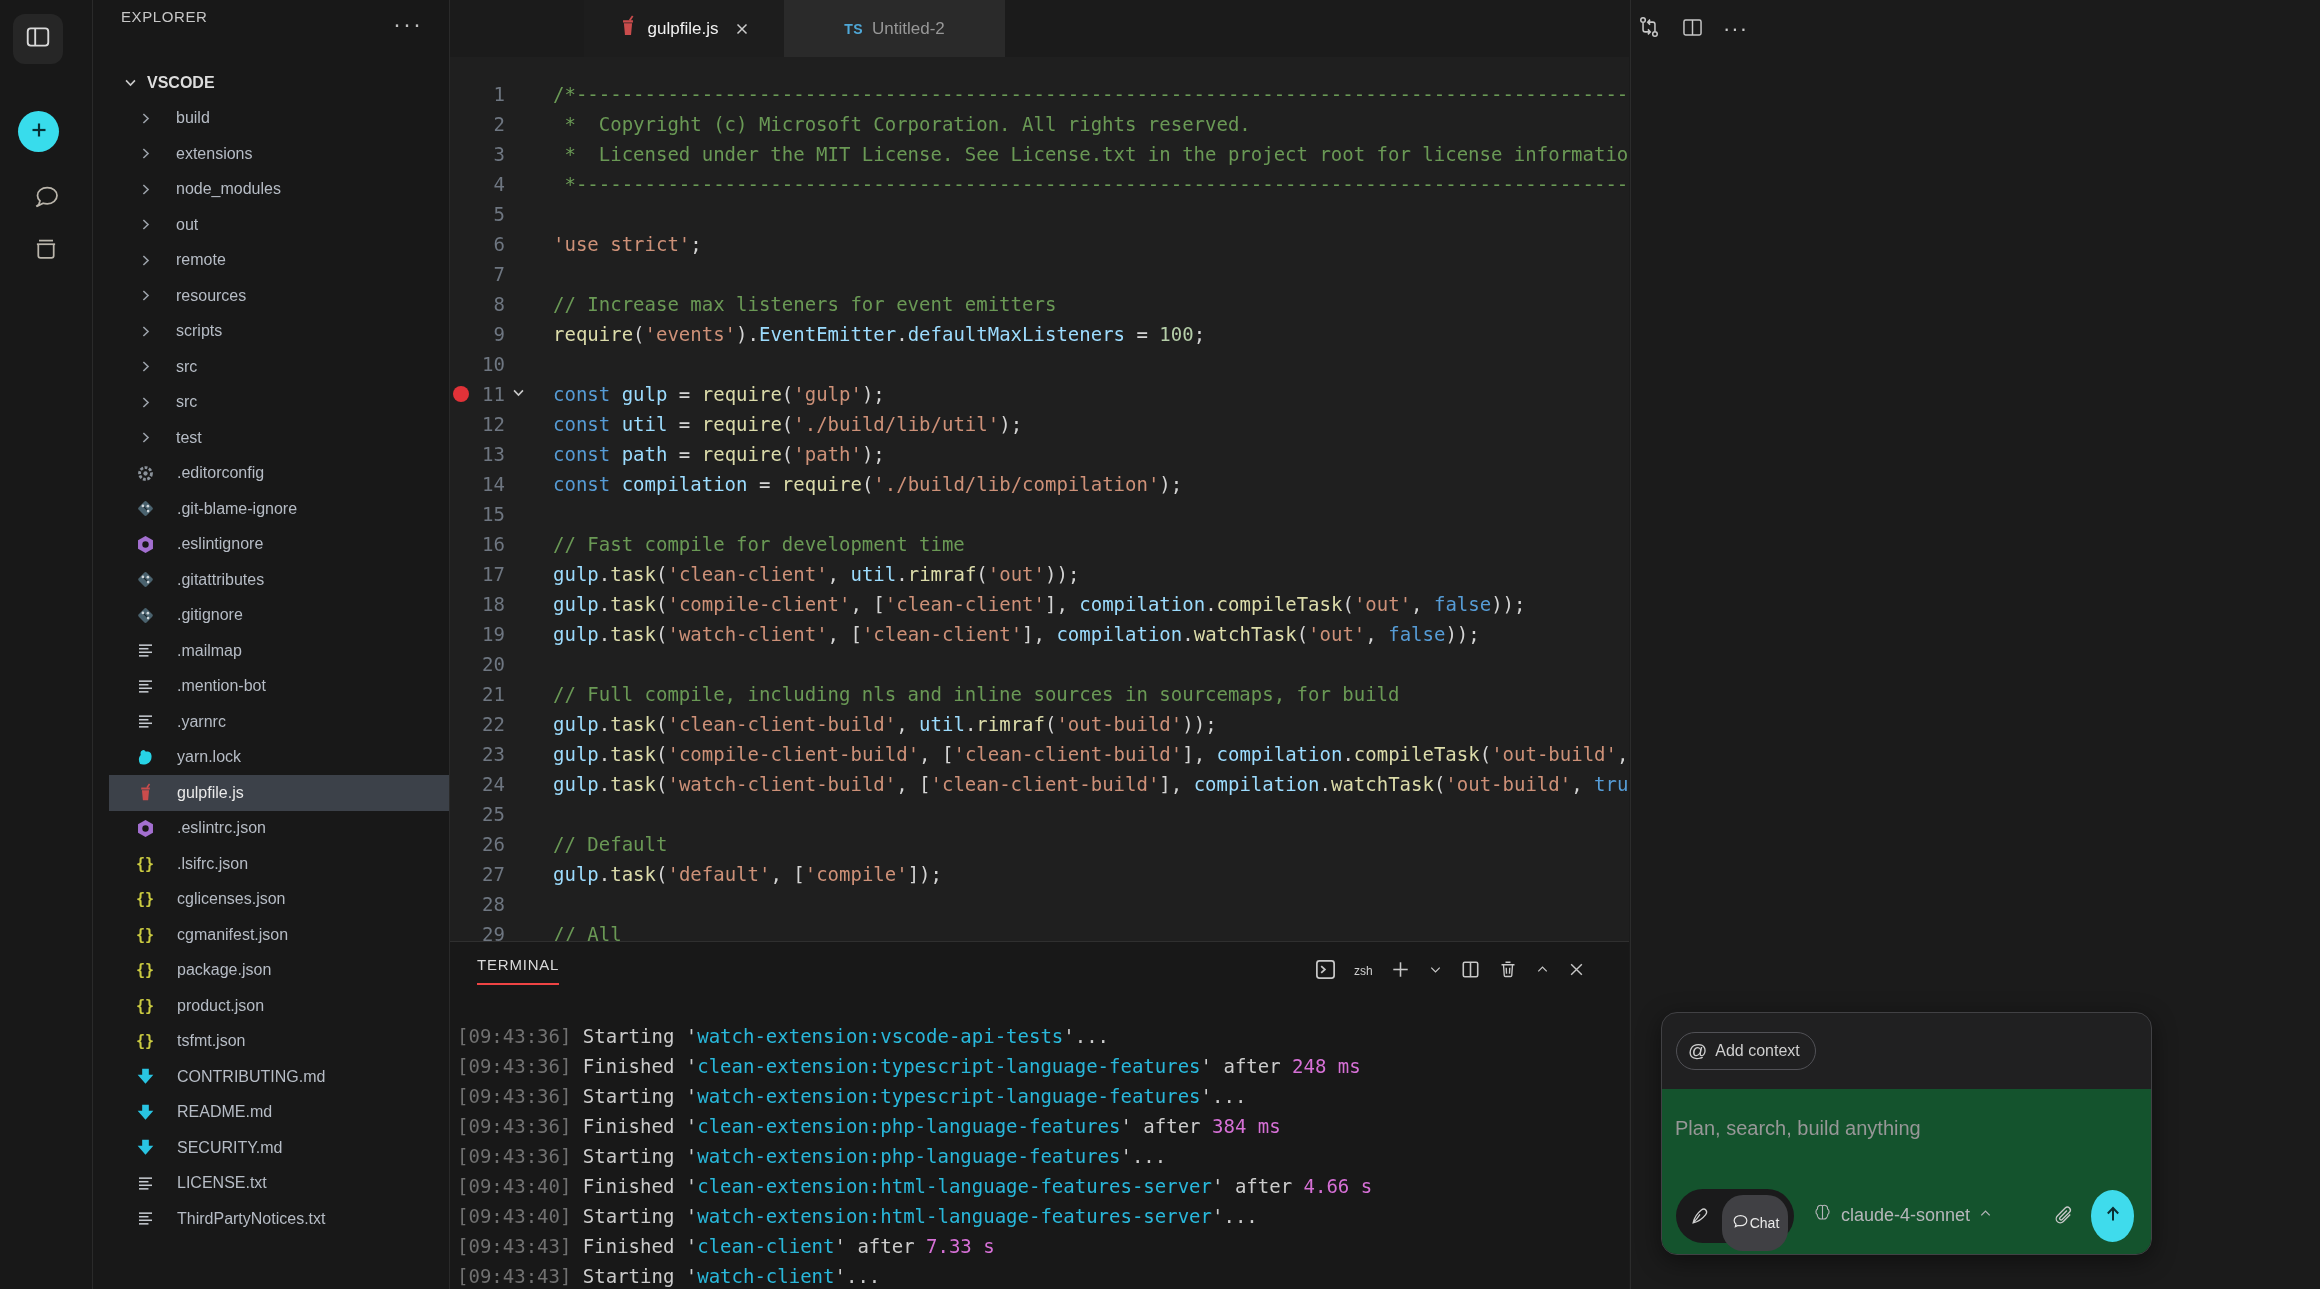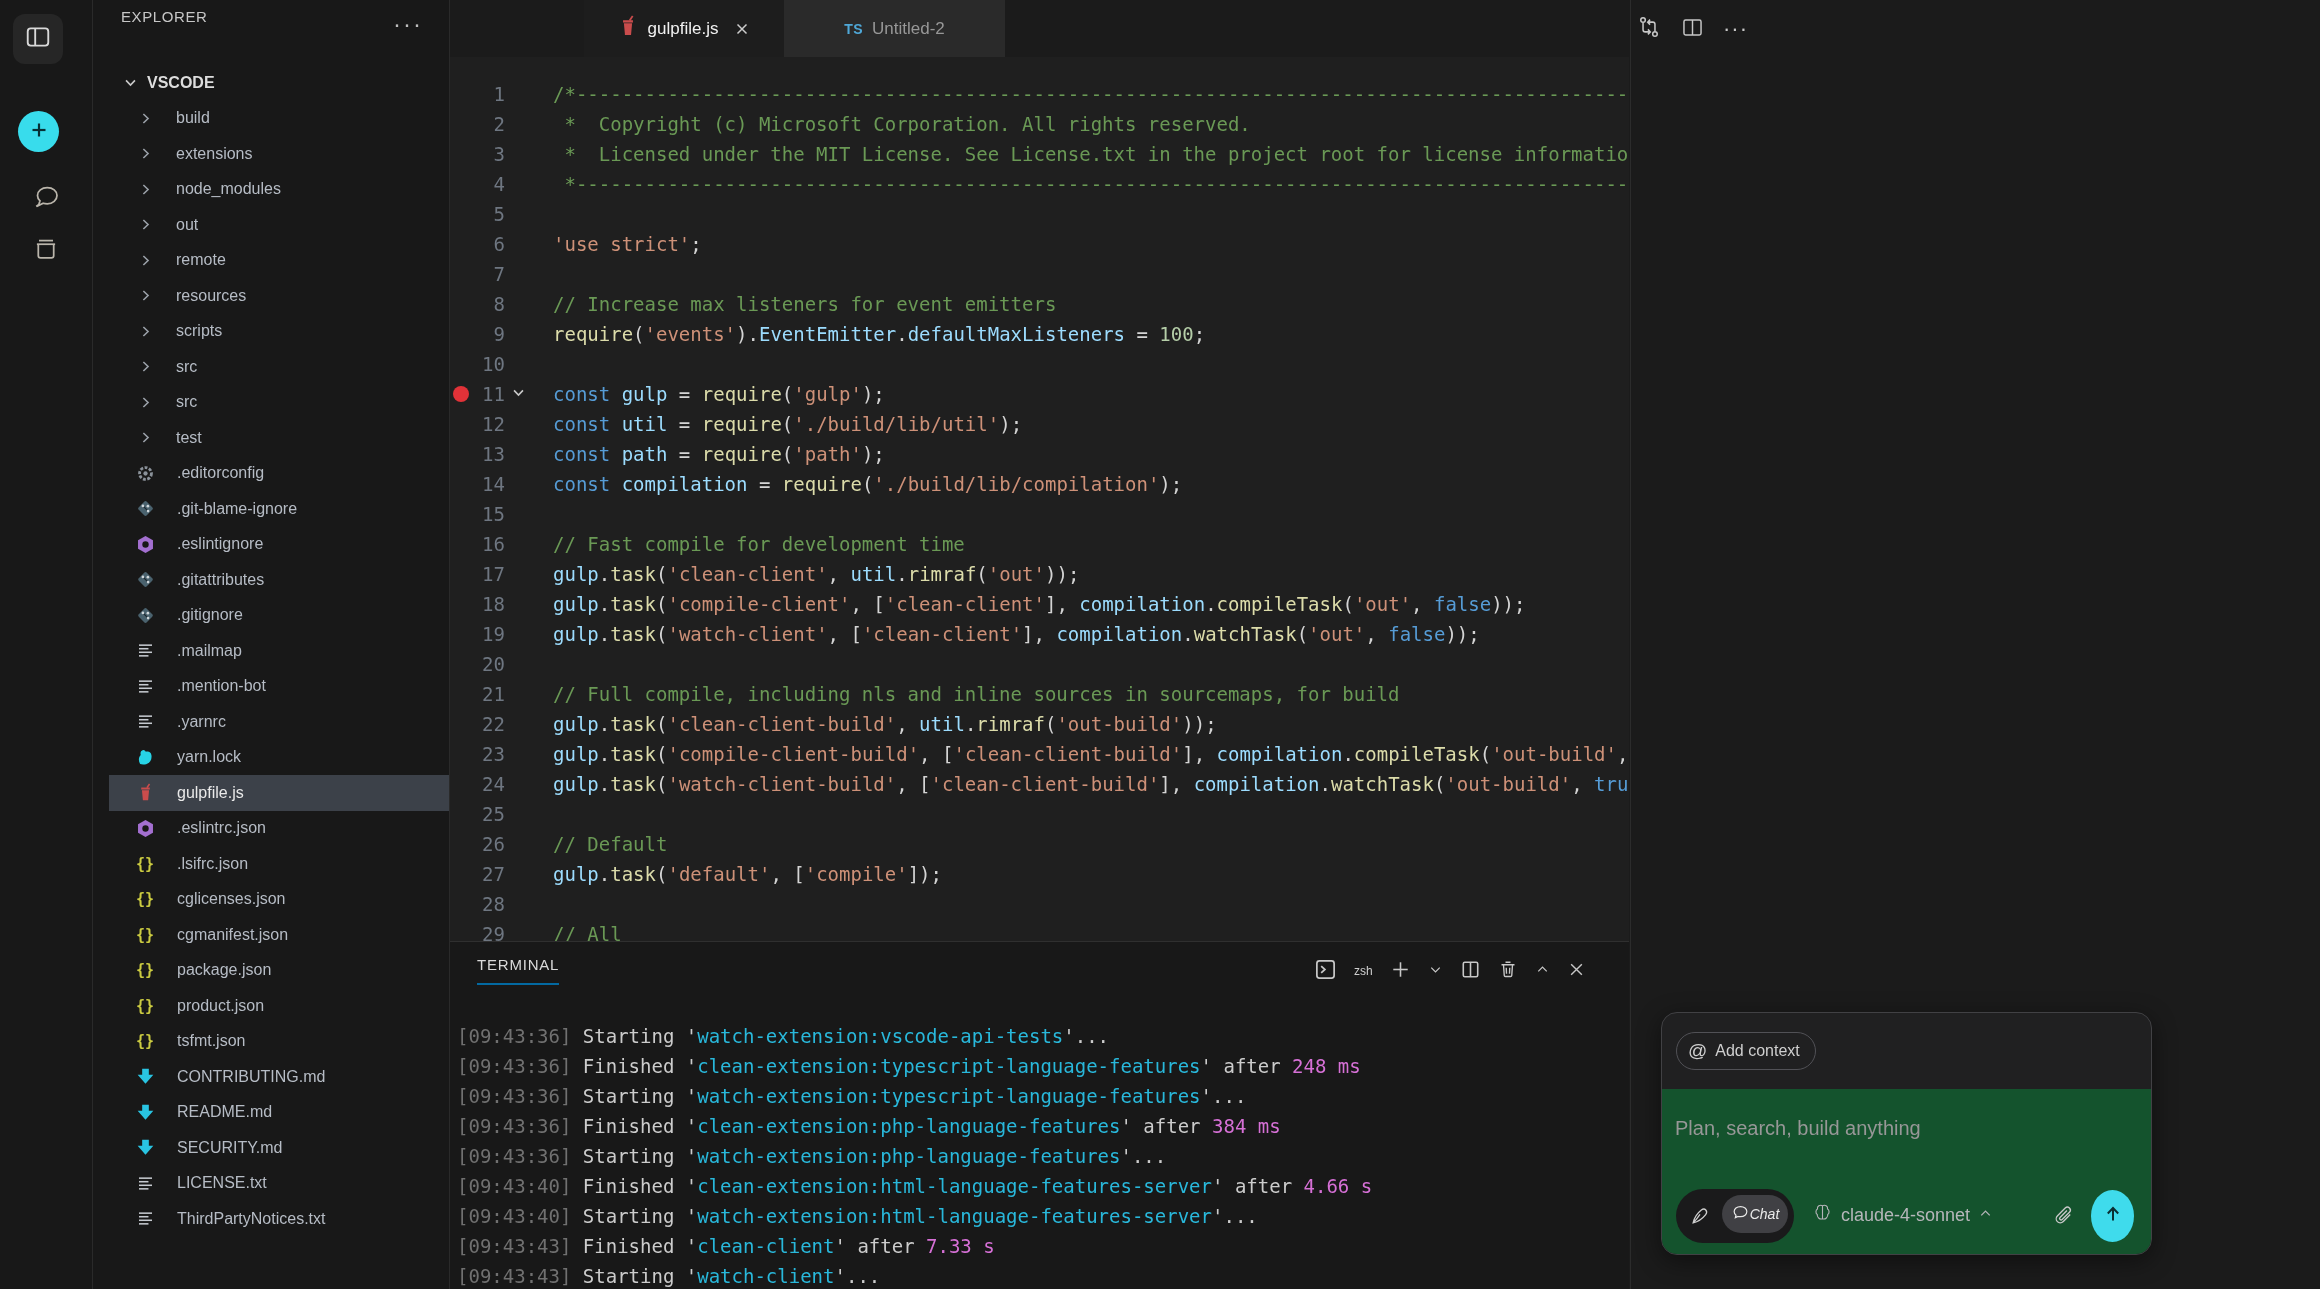--- a/index.html
+++ b/index.html
@@ -47,35 +47,35 @@
 
   
   .ed-actions{position:absolute;left:1636px;top:14px;display:flex;align-items:center;gap:18px;color:#c8c8c8;}
   .ellipsis-txt{font-size:22px;letter-spacing:1px;color:#c8c8c8;line-height:10px;}
 
   
   .rightarea{position:absolute;left:1630px;top:0;width:690px;height:1289px;background:#1b1b1b;border-left:1px solid #2c2c2c;}
 
   
   .terminal{position:absolute;left:450px;top:941px;width:1179px;height:348px;background:#181818;border-top:1px solid #2f2f2f;box-sizing:border-box;overflow:hidden;}
-  .term-title{position:absolute;left:27px;top:14px;font-size:15px;letter-spacing:.8px;color:#dadada;padding-bottom:10px;border-bottom:2px solid #0369a1;}
+  .term-title{position:absolute;left:27px;top:14px;font-size:15px;letter-spacing:.8px;color:#dadada;padding-bottom:10px;border-bottom:2px solid #ef4444;}
   .term-toolbar{position:absolute;left:864px;top:16px;display:flex;align-items:center;gap:17px;height:26px;}
   .term-shell{font-size:12px;color:#cfcfcf;}
   .tlines{position:absolute;left:7px;top:79px;font-family:"DejaVu Sans Mono",monospace;font-size:19px;line-height:30px;white-space:pre;}
   .tt-d{color:#707070}.tt-w{color:#cccccc}.tt-c{color:#29b8db}.tt-m{color:#d670d6}
 
   
   .chat{position:absolute;left:1661px;top:1012px;width:491px;height:243px;background:#202021;border:1px solid #414144;border-radius:16px;box-shadow:0 6px 24px rgba(0,0,0,.45);box-sizing:border-box;}
   .ctx-pill{position:absolute;left:14px;top:19px;height:38px;border:1px solid #515156;border-radius:19px;display:flex;align-items:center;gap:8px;padding:0 15px 0 11px;color:#cfcfcf;font-size:16px;box-sizing:border-box;}
   .at-ic{font-size:19px;color:#cfcfcf;}
   .chat-inner{position:absolute;left:0;right:0;top:76px;bottom:0;background:#14532d;border-radius:0 0 15px 15px;padding-left:32px;}
   .placeholder{position:absolute;left:13px;top:28px;color:#979797;font-size:20px;}
   .mode-toggle{position:absolute;left:14px;top:100px;width:118px;height:54px;border-radius:27px;background:#1a1a1b;display:flex;align-items:center;}
   .pencil-wrap{margin-left:13px;display:flex;}
-  .chat-seg{position:absolute;left:46px;top:6px;width:66px;height:38px;border-radius:21px;background:#404044;display:flex;align-items:center;justify-content:center;gap:0;color:#eaeaea;font-size:14px;font-style:italic;}
+  .chat-seg{position:absolute;left:46px;top:6px;width:66px;height:56px;border-radius:21px;background:#404044;display:flex;align-items:center;justify-content:center;gap:0;color:#eaeaea;font-size:14px;}
   .model{position:absolute;left:150px;top:113px;display:flex;align-items:center;gap:8px;color:#b6b6ba;font-size:18px;}
   .clip{position:absolute;left:390px;top:115px;display:flex;}
   .send{position:absolute;left:429px;top:101px;width:43px;height:52px;border-radius:50%;background:#3fdbec;display:flex;align-items:center;justify-content:center;}
 </style>
 </head>
 <body>
 
 <div class="app">
 
   <div class="activitybar">

